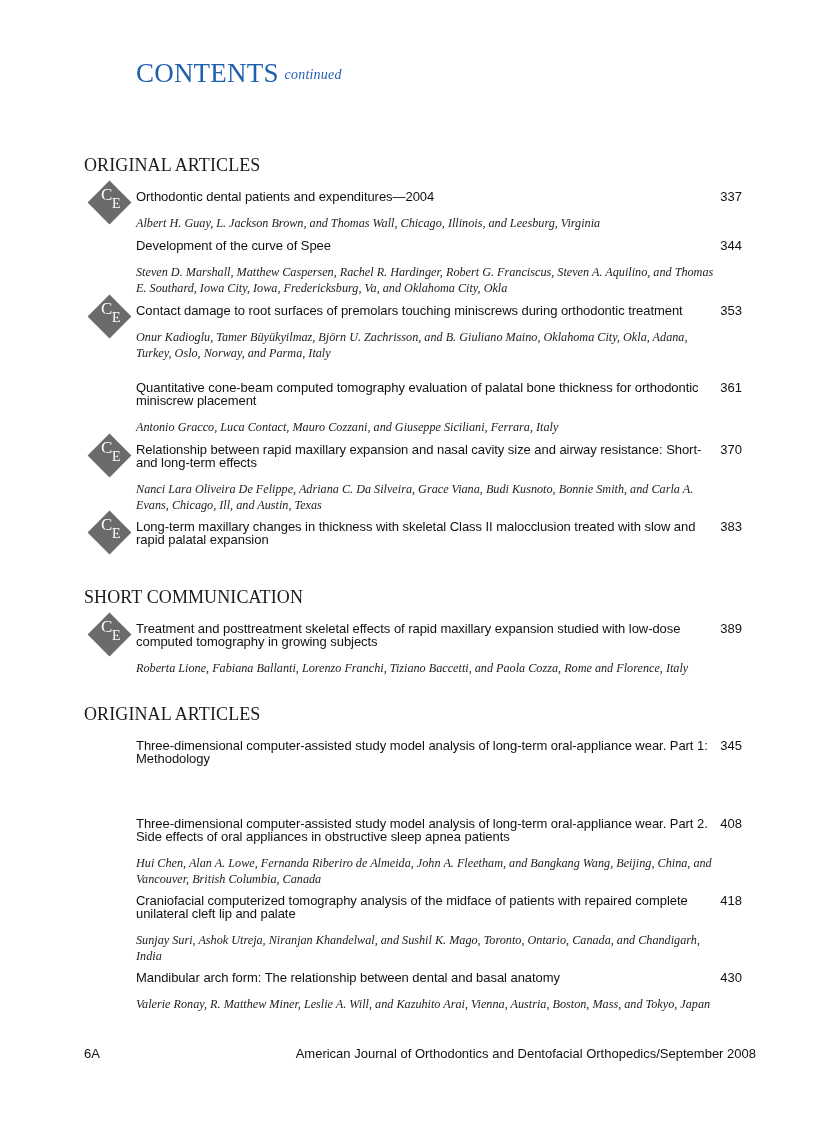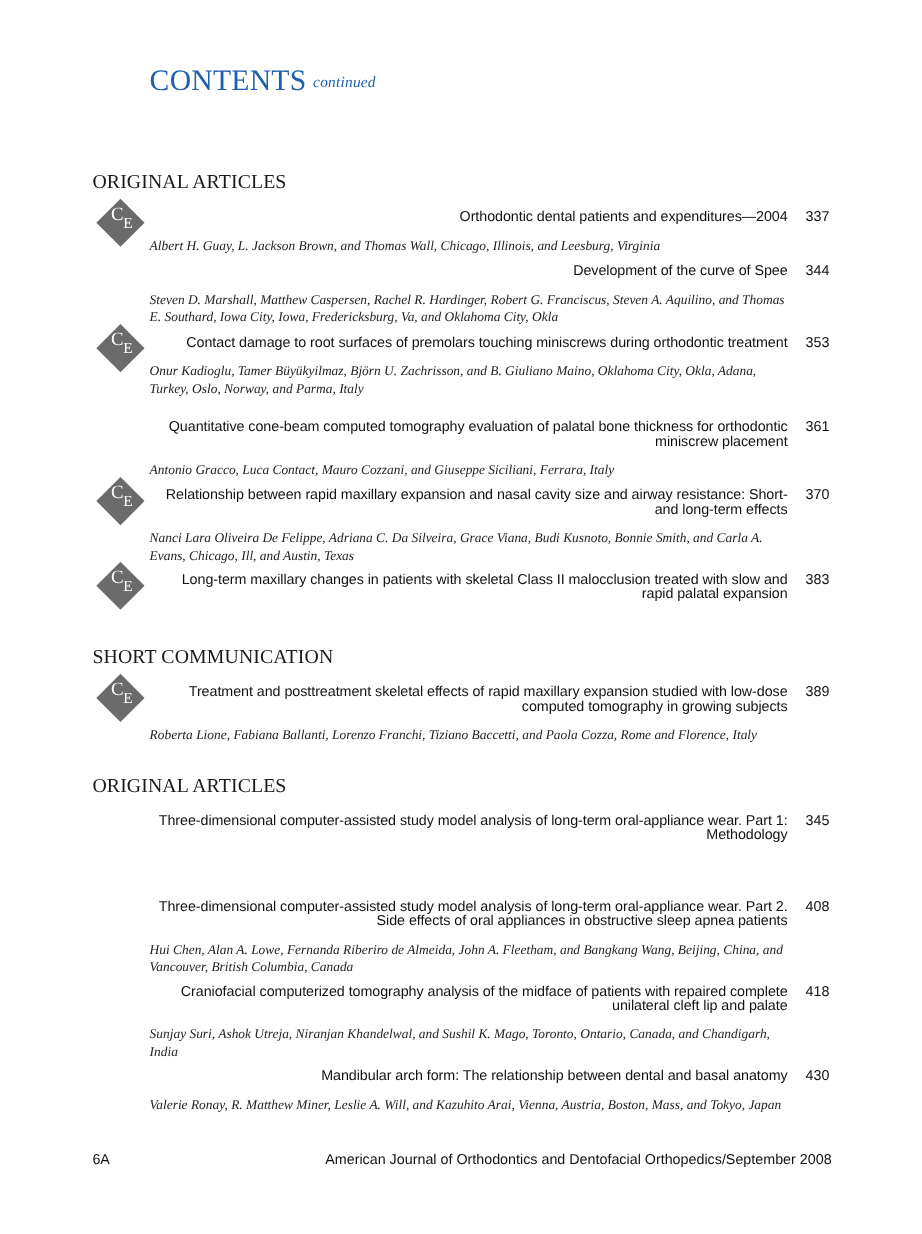--- a/index.html
+++ b/index.html
@@ -13,24 +13,24 @@
     font-style: italic; font-size: 14px; margin-left: 6px; vertical-align: 3px;
   }
   .section-heading {
     position: absolute; left: 84px;
     font-family: "Liberation Serif", serif; font-size: 18px; color: #1a1a1a;
     letter-spacing: 0.1px;
   }
   .entry { position: absolute; left: 136px; width: 620px; }
   .entry .title {
     font-family: "Liberation Sans", sans-serif; font-size: 13px; line-height: 13px;
-    color: #111; width: 580px; letter-spacing: -0.05px; text-align: right;
+    color: #111; width: 580px; letter-spacing: -0.05px;
   }
   .entry .page {
-    position: absolute; right: 2px; top: 0;
+    position: absolute; right: 14px; top: 0;
     font-family: "Liberation Sans", sans-serif; font-size: 13px; line-height: 13px; color: #111;
   }
   .entry .authors {
     font-family: "Liberation Serif", serif; font-style: italic; font-size: 12.2px;
     line-height: 16px; color: #222; width: 580px; margin-top: 12px;
   }
   .ce-badge {
     position: absolute; left: -48px; top: -9px; width: 44px; height: 44px;
   }
   .ce-badge .diamond {
@@ -102,21 +102,21 @@
   <div class="page">370</div>
   <div class="authors">Nanci Lara Oliveira De Felippe, Adriana C. Da Silveira, Grace Viana, Budi Kusnoto, Bonnie Smith, and Carla A. Evans, Chicago, Ill, and Austin, Texas</div>
 </div>
 
 <div class="entry" style="top:520px">
   <div class="ce-badge">
       <div class="diamond"></div>
       <span class="c">C</span>
       <span class="e">E</span>
     </div>
-  <div class="title">Long-term maxillary changes in patients with skeletal Class II malocclusion treated with slow and rapid palatal expansion</div>
+  <div class="title">Long-term maxillary changes in thickness with skeletal Class II malocclusion treated with slow and rapid palatal expansion</div>
   <div class="page">383</div>
 </div>
 
 <div class="section-heading" style="top:587px">SHORT COMMUNICATION</div>
 
 <div class="entry" style="top:622px">
   <div class="ce-badge">
       <div class="diamond"></div>
       <span class="c">C</span>
       <span class="e">E</span>

